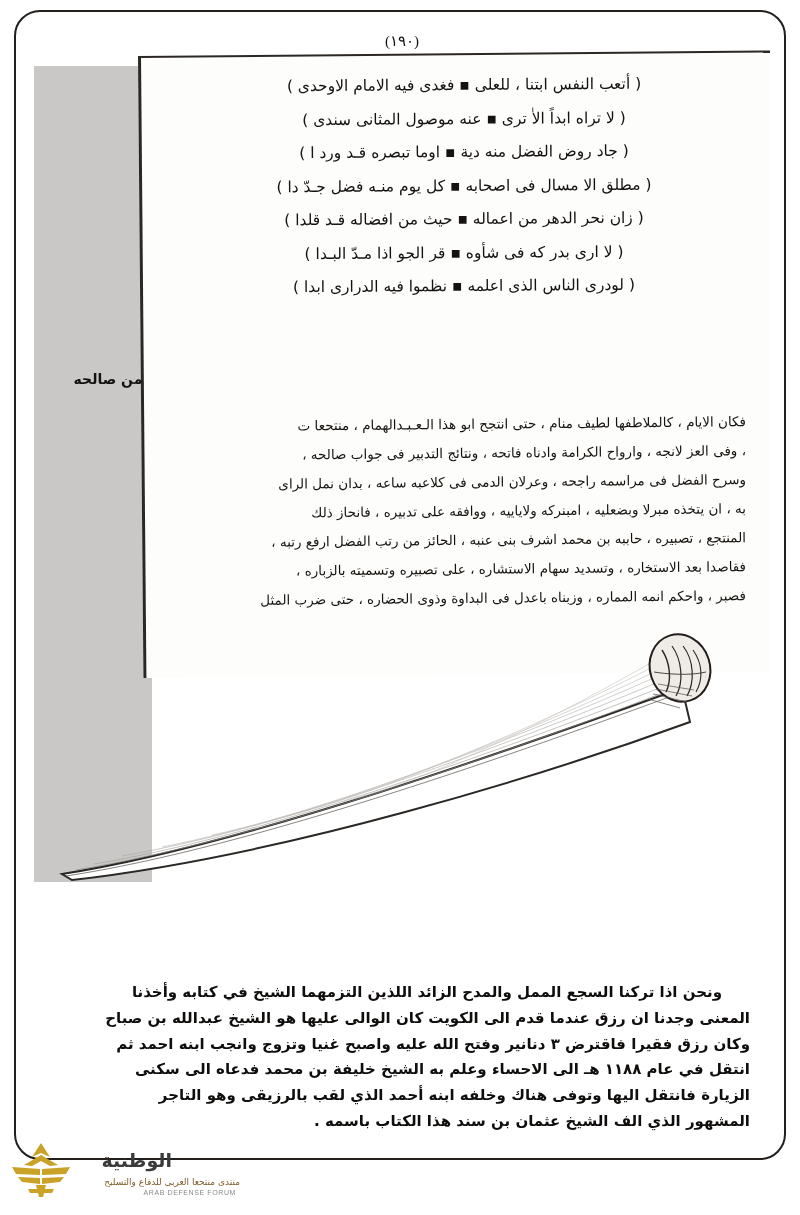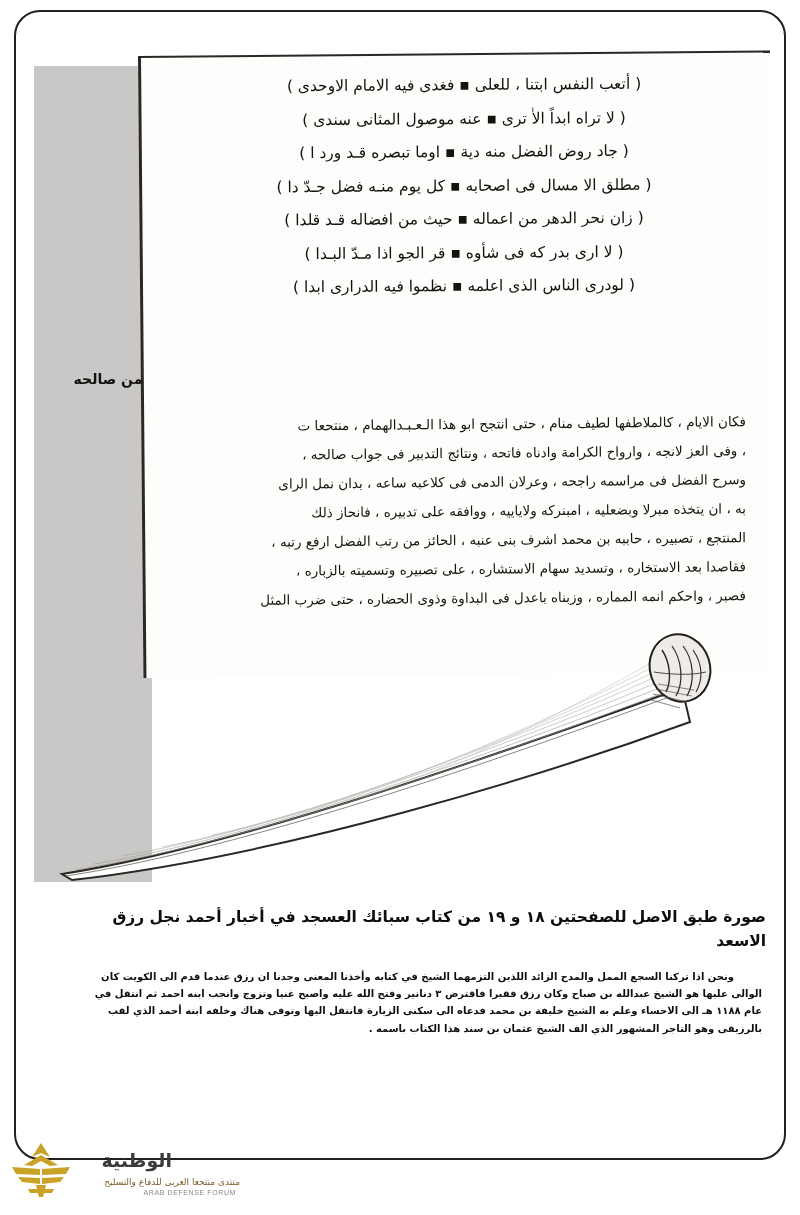--- a/index.html
+++ b/index.html
@@ -163,23 +163,23 @@
 
   #body-text {
     position: absolute;
     left: 60px;
     top: 952px;
     width: 690px;
     direction: rtl;
     text-align: right;
   }
   #body-text p {
-    margin: 4px;
-    font-family: "DejaVu Sans", "Liberation Sans", sans-serif;
-    font-size: 10px;
+    margin: 16px;
+    font-family: "DejaVu Sans", "Liberation Sans", sans-serif;
+    font-size: 15px;
     font-weight: 700;
     color: #100e0c;
     line-height: 1.72;
     text-indent: 28px;
   }
 
   
   #watermark {
     position: absolute;
     left: 0;
@@ -222,20 +222,21 @@
 <body>
 
 <div id="page-frame">
 
   <div id="facsimile">
 
     <div class="scan-grey"></div>
     <div class="scan-grey-2"></div>
     <div class="scan-sheet"></div>
 
+    <div class="folio">(١٩٠)</div>
 
     <div class="verses">
       <div class="verse">( أتعب النفس ابتنا ، للعلى  ▪  فغدى فيه الامام الاوحدى )</div>
       <div class="verse">( لا تراه ابداً الاٰ ترى  ▪  عنه موصول المثانى سندى )</div>
       <div class="verse">( جاد روض الفضل منه دية  ▪  اوما تبصره قـد ورد ا )</div>
       <div class="verse">( مطلق الا مسال فى اصحابه  ▪  كل يوم منـه فضل جـدّ دا )</div>
       <div class="verse">( زان نحر الدهر من اعماله  ▪  حيث من افضاله قـد قلدا )</div>
       <div class="verse">( لا ارى بدر كه فى شأوه  ▪  قر الجو اذا مـدّ البـدا )</div>
       <div class="verse">( لودرى الناس الذى اعلمه  ▪  نظموا فيه الدرارى ابدا )</div>
     </div>
@@ -270,23 +271,20 @@
       <path d="M612 46 C 624 48, 648 50, 664 46" fill="none" stroke="#3a3633" stroke-width="0.9"></path>
       <g stroke="#55504c" stroke-width="0.7">
         <path d="M616 58 L 652 64"></path>
           <path d="M614 63 L 650 70"></path>
         <path d="M611 68 L 645 76"></path>
           <path d="M606 73 L 638 82"></path>
       </g>
     </svg>
   </div>
 
-  <div id="caption">
-    <div class="cap-line">صورة طبق الاصل للصفحتين ١٨ و ١٩ من كتاب سبائك العسجد في أخبار أحمد نجل رزق الاسعد</div>
-  </div>
 
   <div id="body-text">
     <p>ونحن اذا تركنا السجع الممل والمدح الزائد اللذين التزمهما الشيخ في كتابه وأخذنا المعنى وجدنا ان رزق عندما قدم الى الكويت كان الوالى عليها هو الشيخ عبدالله بن صباح وكان رزق فقيرا فاقترض ٣ دنانير وفتح الله عليه واصبح غنيا وتزوج وانجب ابنه احمد ثم انتقل في عام ١١٨٨ هـ الى الاحساء وعلم به الشيخ خليفة بن محمد فدعاه الى سكنى الزيارة فانتقل اليها وتوفى هناك وخلفه ابنه أحمد الذي لقب بالرزيقى وهو التاجر المشهور الذي الف الشيخ عثمان بن سند هذا الكتاب باسمه .</p>
   </div>
 
 </div>
 
 <div id="watermark">
   <svg class="wm-mark" width="70" height="62" viewBox="0 0 70 62">
     <path d="M35 4 L44 18 L35 14 L26 18 Z" fill="#c9a227"></path>

